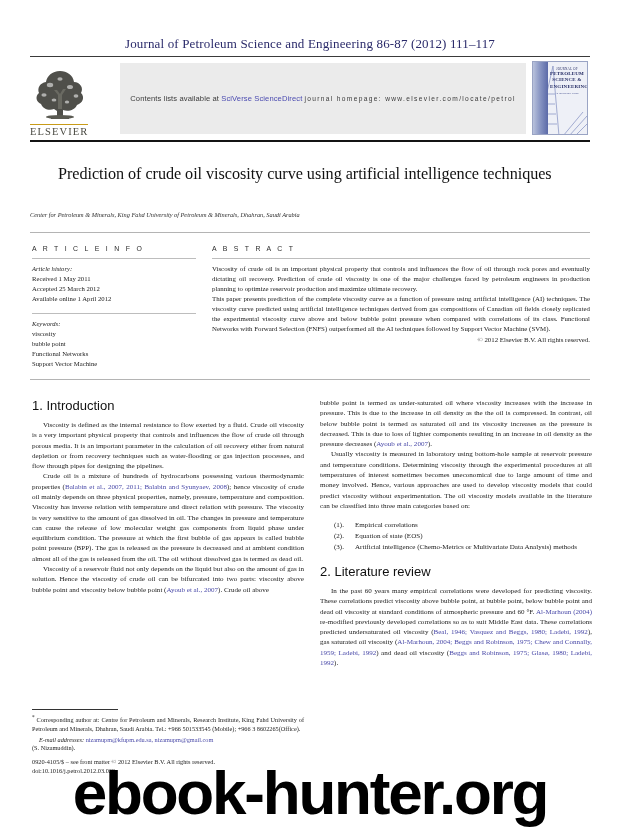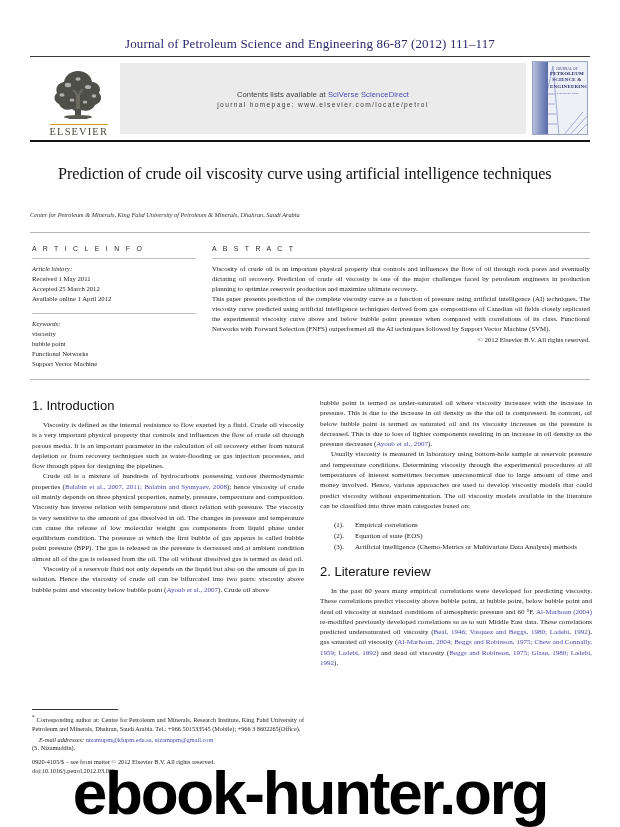--- a/index.html
+++ b/index.html
@@ -46,42 +46,41 @@
     border-bottom: 2.6px solid #141414;
     box-sizing: border-box;
     display: flex;
     align-items: stretch;
   }
   .elsevier-logo {
     width: 78px;
     flex: 0 0 78px;
     display: flex;
     flex-direction: column;
-    align-items: flex-end;
+    align-items: flex-start;
     justify-content: flex-end;
     padding-bottom: 3px;
     box-sizing: border-box;
   }
   .tree-svg { display:block; }
   .elsevier-word {
     font-family: "Liberation Serif", serif;
     font-size: 10.5px;
     letter-spacing: 1.1px;
     color: #4a4a42;
     border-top: 1.6px solid #c89b18;
     padding-top: 1px;
     margin-top: 1px;
     line-height: 1.05;
   }
   .masthead-center {
     flex: 1 1 auto;
     background: #ebebeb;
     margin: 6px 4px 6px 12px;
     display: flex;
-    flex-direction: column;
     align-items: center;
     justify-content: center;
     gap: 2px;
   }
   .contents-line {
     font-family: "Liberation Sans", sans-serif;
     font-size: 7.6px;
     color: #3b3b3b;
     letter-spacing: 0.1px;
   }

